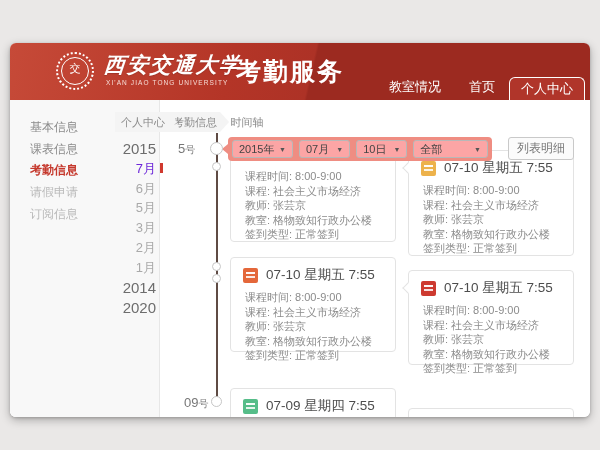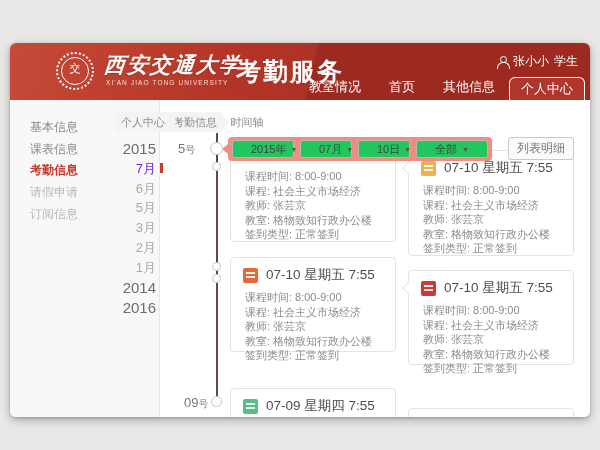--- a/index.html
+++ b/index.html
@@ -96,23 +96,23 @@
     position:absolute; left:218px; top:37px; width:264px; height:24px;
     background:#ef8d82; border-radius:4px; display:flex; align-items:center;
     gap:6px; padding:0 4px; z-index:6;
   }
   .filter-bar::before {
     content:""; position:absolute; left:-6px; top:7px;
     border-top:5px solid transparent; border-bottom:5px solid transparent;
     border-right:6px solid #ef8d82;
   }
   .dd {
-    height:18px; background:#22c55e; border:1px solid #b8b8b8; border-radius:3px;
+    height:18px; background:#fca5a5; border:1px solid #b8b8b8; border-radius:3px;
     display:flex; align-items:center; justify-content:space-between;
-    padding:0 18px; font-size:11px; color:#444; cursor:pointer; white-space:nowrap;
+    padding:0 6px; font-size:11px; color:#444; cursor:pointer; white-space:nowrap;
   }
   .dd .caret { font-size:7px; color:#555; margin-left:4px; }
   .dd-year { width:62px; } .dd-month { width:52px; } .dd-day { width:52px;justify-content:space-between; } .dd-scope { width:76px; }
   .btn-list {
     position:absolute; left:498px; top:37px; width:66px; height:23px;
     background:#fbfbfb; border:1px solid #c9c9c9; border-radius:3px;
     font-size:12px; color:#777; text-align:center; line-height:21px; cursor:pointer;
   }
   
   .card {
@@ -148,30 +148,24 @@
 
   <div class="header">
     <div class="logo-circle">
       <span class="inner"></span>
       <span class="glyph">交</span>
     </div>
     <div class="uni-zh">西安交通大学</div>
     <div class="uni-en">XI'AN JIAO TONG UNIVERSITY</div>
     <div class="app-name">考勤服务</div>
 
-    <div class="user-box">
-      <span class="user-icon"></span>
-      <span>张小小</span>
-      <span>学生</span>
-    </div>
 
     <div class="nav">
       <div class="nav-item">教室情况</div>
       <div class="nav-item">首页</div>
-      <div class="nav-item">其他信息</div>
       <div class="nav-tab">个人中心</div>
     </div>
   </div>
 
   <div class="content">
 
     <div class="sidebar">
       <div class="side-item" style="top:19px;">基本信息</div>
       <div class="side-item" style="top:41px;">课表信息</div>
       <div class="side-item active" style="top:62px;">考勤信息</div>
@@ -184,21 +178,21 @@
     <div class="crumb" style="left:209px; z-index:3; background:#fff;">时间轴</div>
 
     <div class="rail-item rail-year" style="top:40px;">2015</div>
     <div class="rail-item rail-month selected" style="top:60px;">7月</div>
     <div class="rail-item rail-month" style="top:80px;">6月</div>
     <div class="rail-item rail-month" style="top:99px;">5月</div>
     <div class="rail-item rail-month" style="top:119px;">3月</div>
     <div class="rail-item rail-month" style="top:139px;">2月</div>
     <div class="rail-item rail-month" style="top:159px;">1月</div>
     <div class="rail-item rail-year" style="top:179px;">2014</div>
-    <div class="rail-item rail-year" style="top:199px;">2016</div>
+    <div class="rail-item rail-year" style="top:199px;">2020</div>
 
     <div class="tl-line"></div>
     <div class="day-label" style="left:168px; top:41px;"><span>5</span><span class="suffix">号</span></div>
     <div class="day-label" style="left:174px; top:295px;text-align:center;"><span>09</span><span class="suffix">号</span></div>
     <div class="tl-dot" style="left:200px; top:42px; width:13px; height:13px; border-width:1.5px; z-index:7;"></div>
     <div class="tl-dot" style="left:202px; top:62px; width:9px; height:9px;"></div>
     <div class="tl-dot" style="left:202px; top:162px; width:9px; height:9px;"></div>
     <div class="tl-dot" style="left:202px; top:174px; width:9px; height:9px;"></div>
     <div class="tl-dot" style="left:201px; top:296px; width:11px; height:11px;"></div>
 

